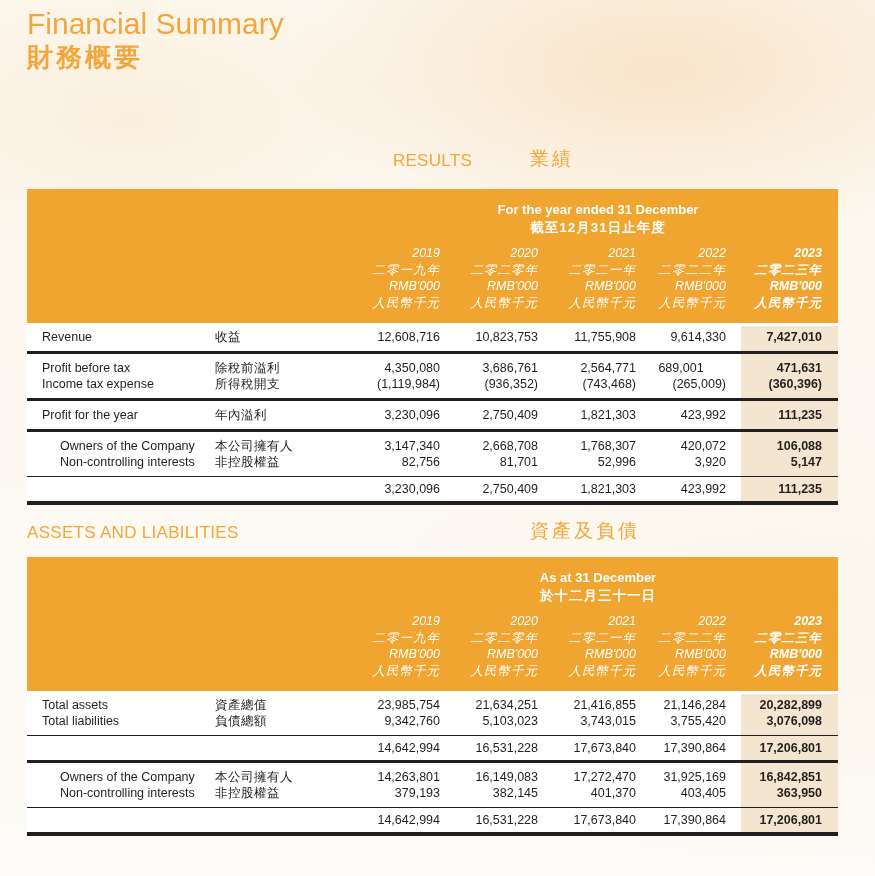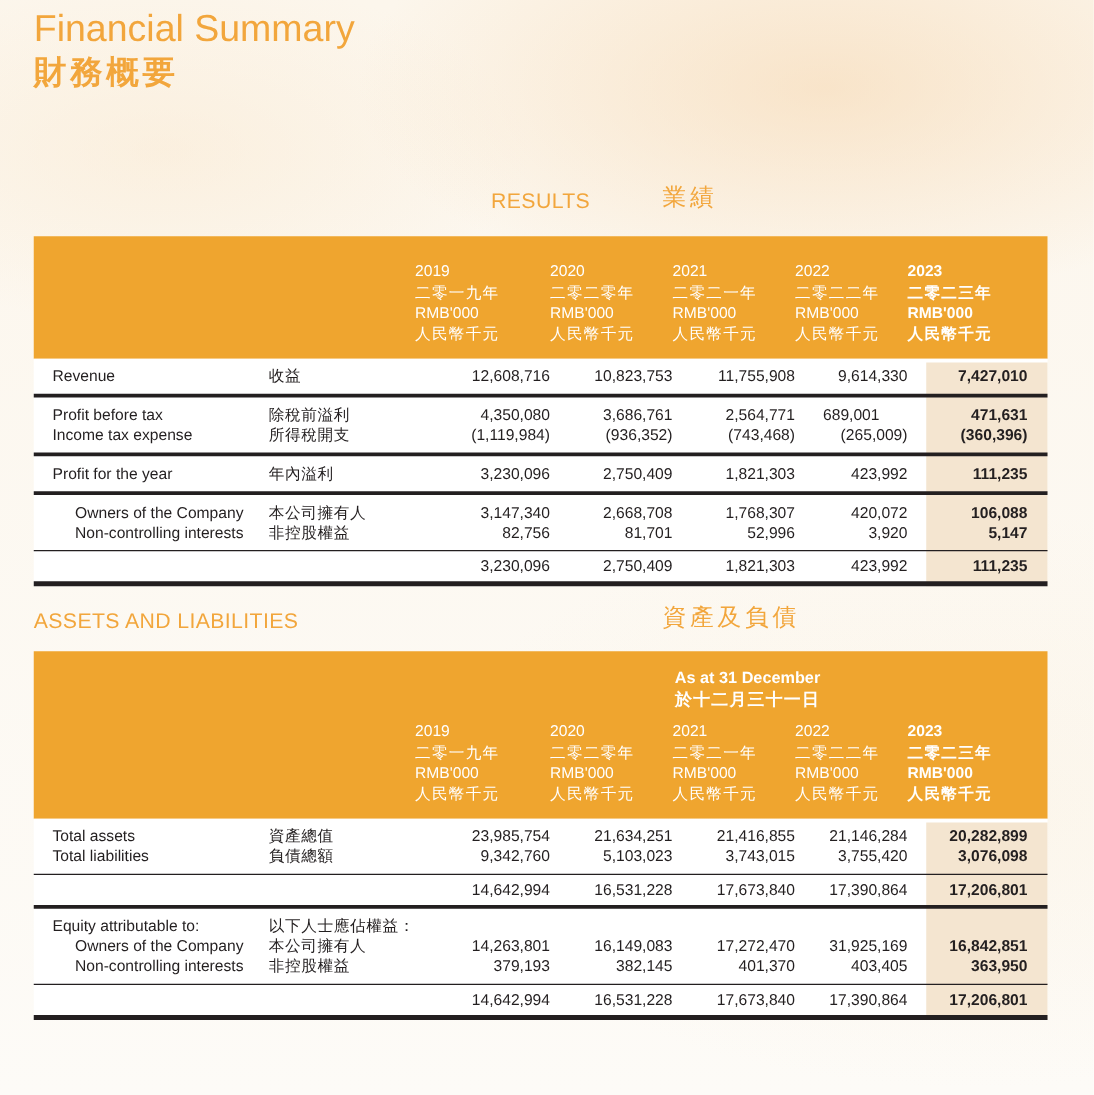--- a/index.html
+++ b/index.html
@@ -41,21 +41,21 @@
     position:absolute;left:503px;top:-3px;
     font-size:19px;line-height:26px;letter-spacing:3px;color:var(--orange-text);
   }
   .fin-table{width:811px;margin:14px 0 0 27px;}
   .fin-table.second{margin-top:10px;}
   .grid{display:grid;grid-template-columns:175px 130px 108px 98px 98px 90px 112px;}
   .t-head{background:var(--orange);color:#fff;padding:12px 0 11px;}
   .period{grid-column:3/8;text-align:center;padding-left:26px;font-weight:bold;}
   .period .l1{font-size:13px;line-height:17px;}
   .period .l2{font-size:13.5px;line-height:19px;letter-spacing:1px;}
-  .col-h{text-align:left;margin-top:8px;font-size:12.5px;}
+  .col-h{text-align:right;margin-top:8px;font-size:12.5px;font-style:italic;}
   .col-h .yr{line-height:16px;}
   .col-h .yrzh{line-height:18px;letter-spacing:1px;font-size:12.5px;}
   .col-h .un{line-height:15px;}
   .col-h .unzh{line-height:18px;letter-spacing:1px;font-size:12.5px;}
   .col-h.hl2023{font-weight:bold;}
   .col-h.c7{padding-right:16px;}
   .t-body{position:relative;background:#fff;}
   .hl-col{position:absolute;left:714px;width:97px;top:3px;bottom:0;background:var(--hl);z-index:0;}
   .group{position:relative;z-index:1;padding:6px 0;}
   .row{font-size:12.5px;line-height:16px;}
@@ -75,20 +75,24 @@
 <div class="page">
   <h1 class="title-en">Financial Summary</h1>
   <h2 class="title-zh">財務概要</h2>
 
   <div class="sec-head first">
     <span class="sec-en">RESULTS</span>
     <span class="sec-zh">業績</span>
   </div>
   <div class="fin-table">
       <div class="t-head grid">
+        <div class="period">
+          <div class="l1">For the year ended 31 December</div>
+          <div class="l2">截至12月31日止年度</div>
+        </div>
         <div class="col-h" style="grid-column: 3;">
           <div class="yr">2019</div>
           <div class="yrzh">二零一九年</div>
           <div class="un">RMB'000</div>
           <div class="unzh">人民幣千元</div>
         </div>
         <div class="col-h" style="grid-column: 4;">
           <div class="yr">2020</div>
           <div class="yrzh">二零二零年</div>
           <div class="un">RMB'000</div>
@@ -259,29 +263,20 @@
         <div class="total-row grid">
           <div class="num" style="grid-column: 3;">14,642,994</div>
           <div class="num" style="grid-column: 4;">16,531,228</div>
           <div class="num" style="grid-column: 5;">17,673,840</div>
           <div class="num" style="grid-column: 6;">17,390,864</div>
           <div class="num c7" style="grid-column: 7;">17,206,801</div>
         </div>
         <div class="rule-thick"></div>
         <div class="group">
           <div class="row grid">
-            <div class="c-en">Equity attributable to:</div>
-            <div class="c-zh">以下人士應佔權益：</div>
-            <div class="num" style="grid-column: 3;"></div>
-            <div class="num" style="grid-column: 4;"></div>
-            <div class="num" style="grid-column: 5;"></div>
-            <div class="num" style="grid-column: 6;"></div>
-            <div class="num c7" style="grid-column: 7;"></div>
-          </div>
-          <div class="row grid">
             <div class="c-en ind">Owners of the Company</div>
             <div class="c-zh">本公司擁有人</div>
             <div class="num" style="grid-column: 3;">14,263,801</div>
             <div class="num" style="grid-column: 4;">16,149,083</div>
             <div class="num" style="grid-column: 5;">17,272,470</div>
             <div class="num" style="grid-column: 6;">31,925,169</div>
             <div class="num c7" style="grid-column: 7;">16,842,851</div>
           </div>
           <div class="row grid">
             <div class="c-en ind">Non-controlling interests</div>

